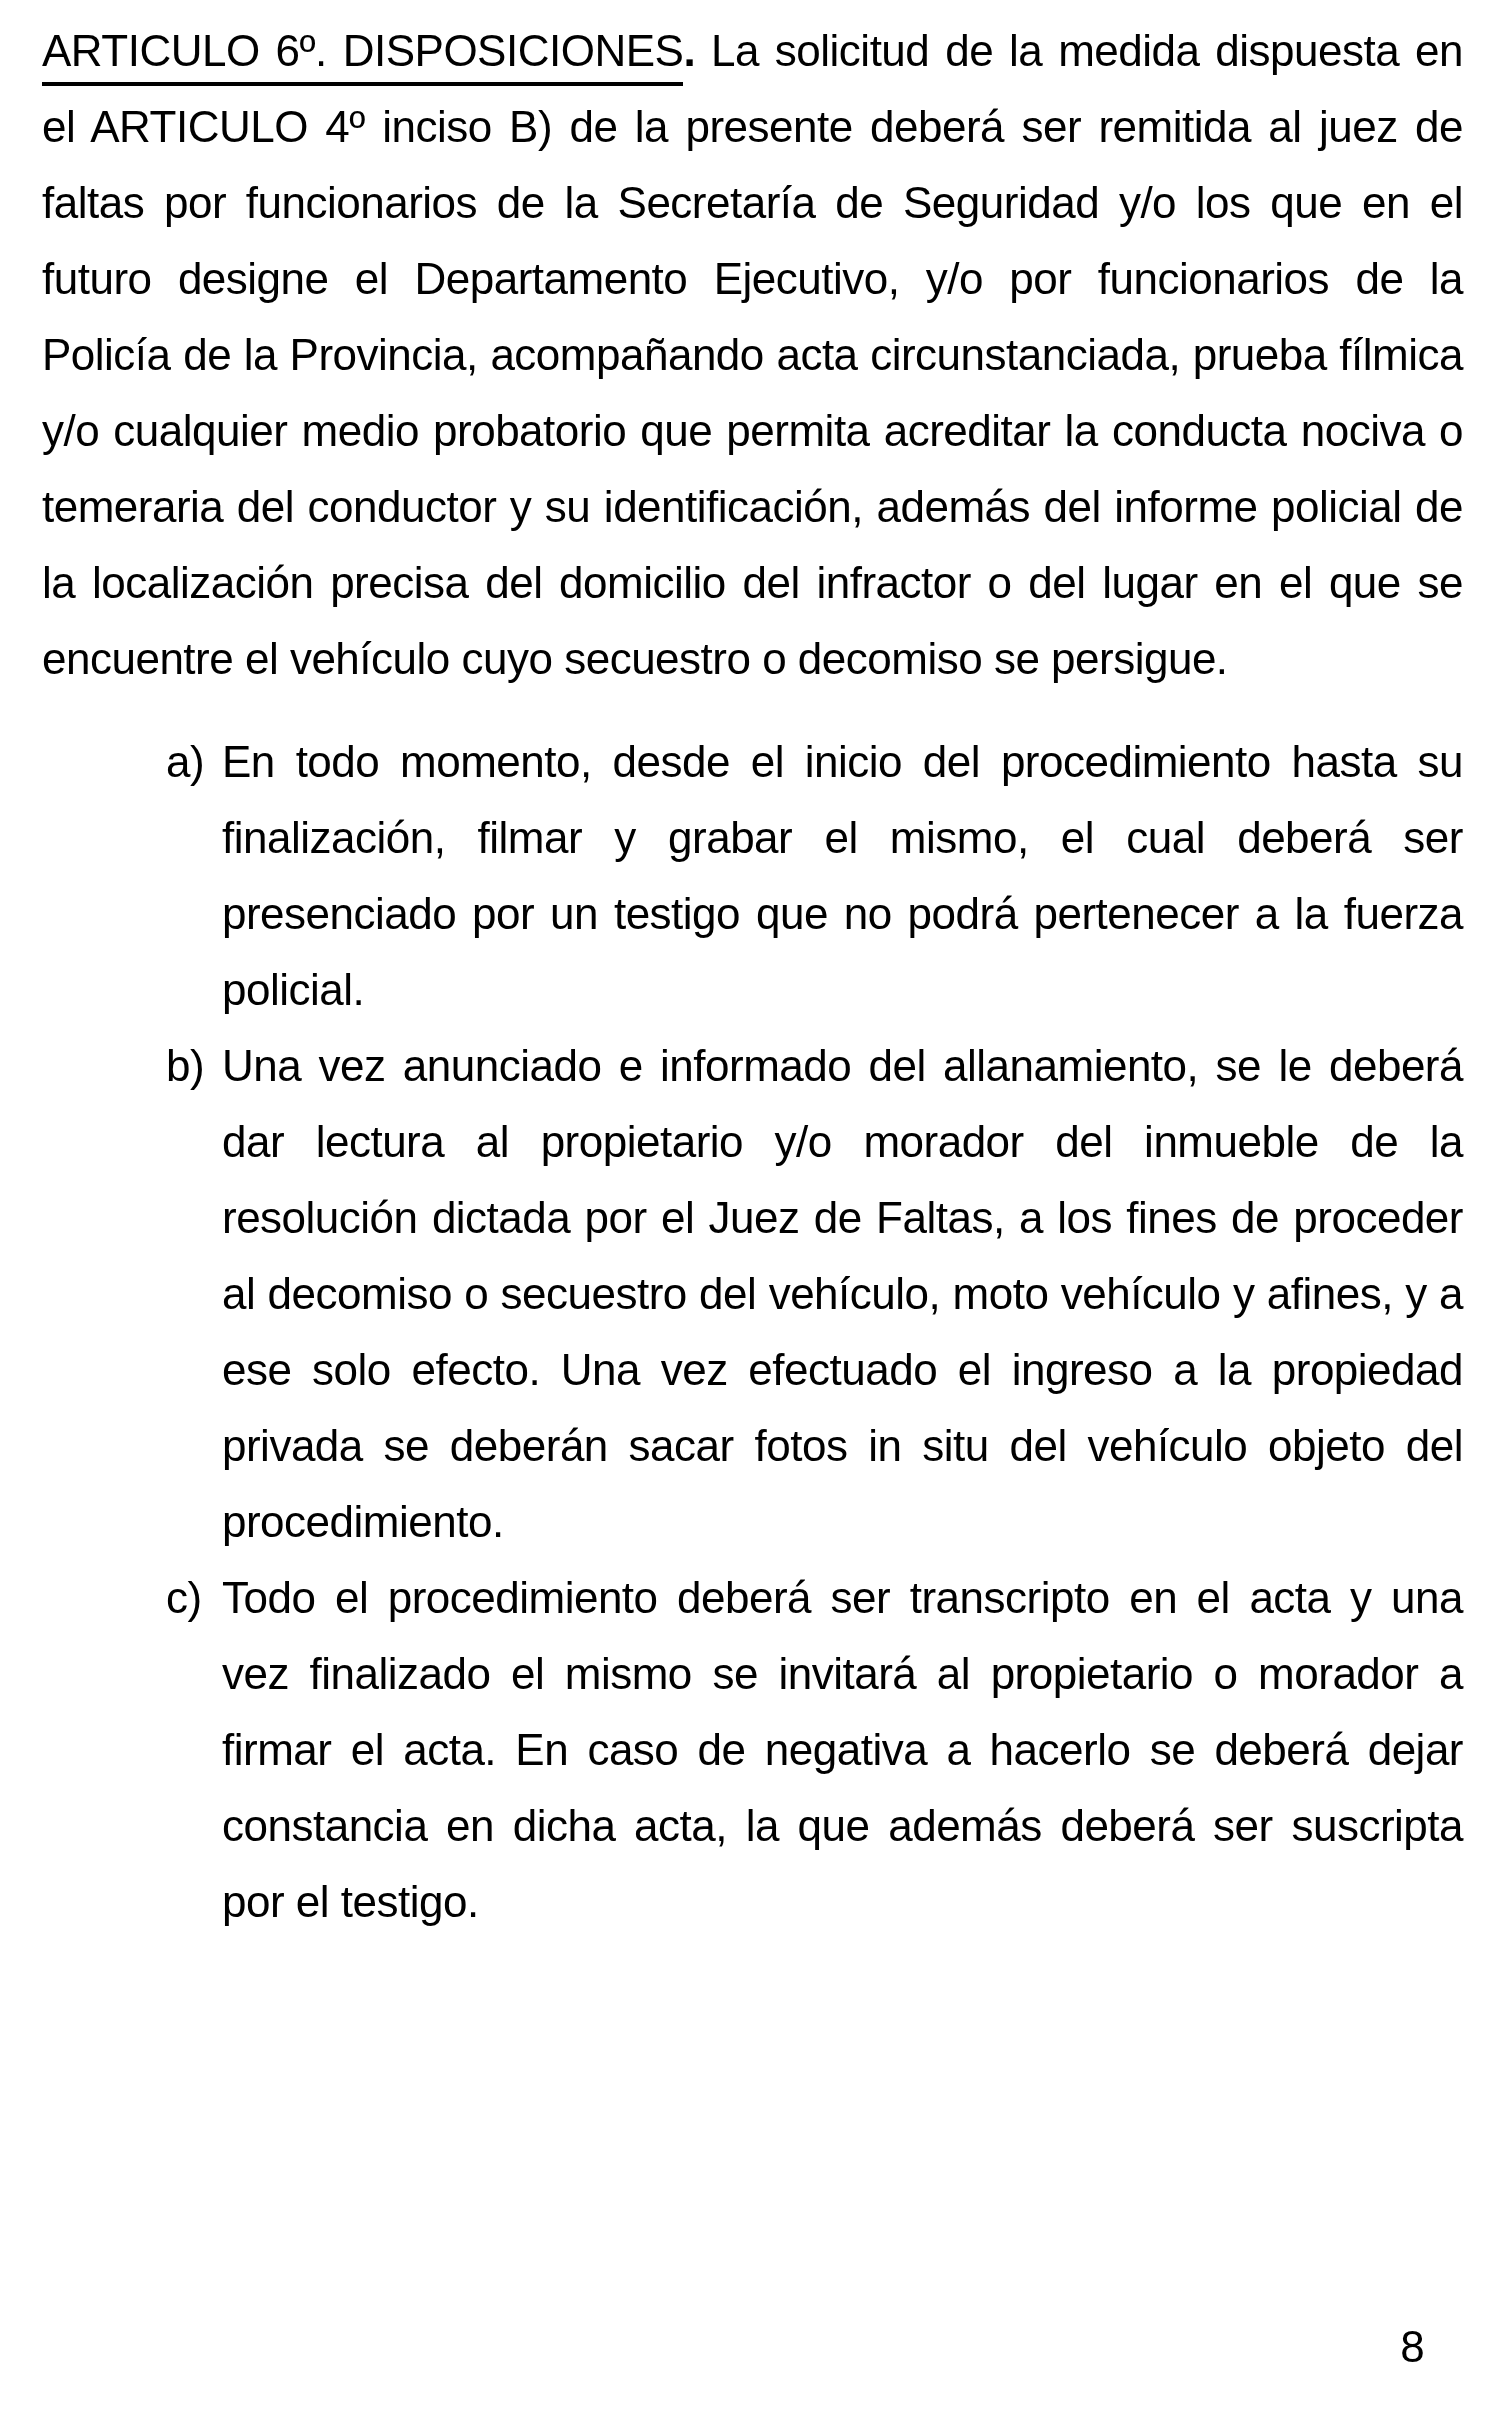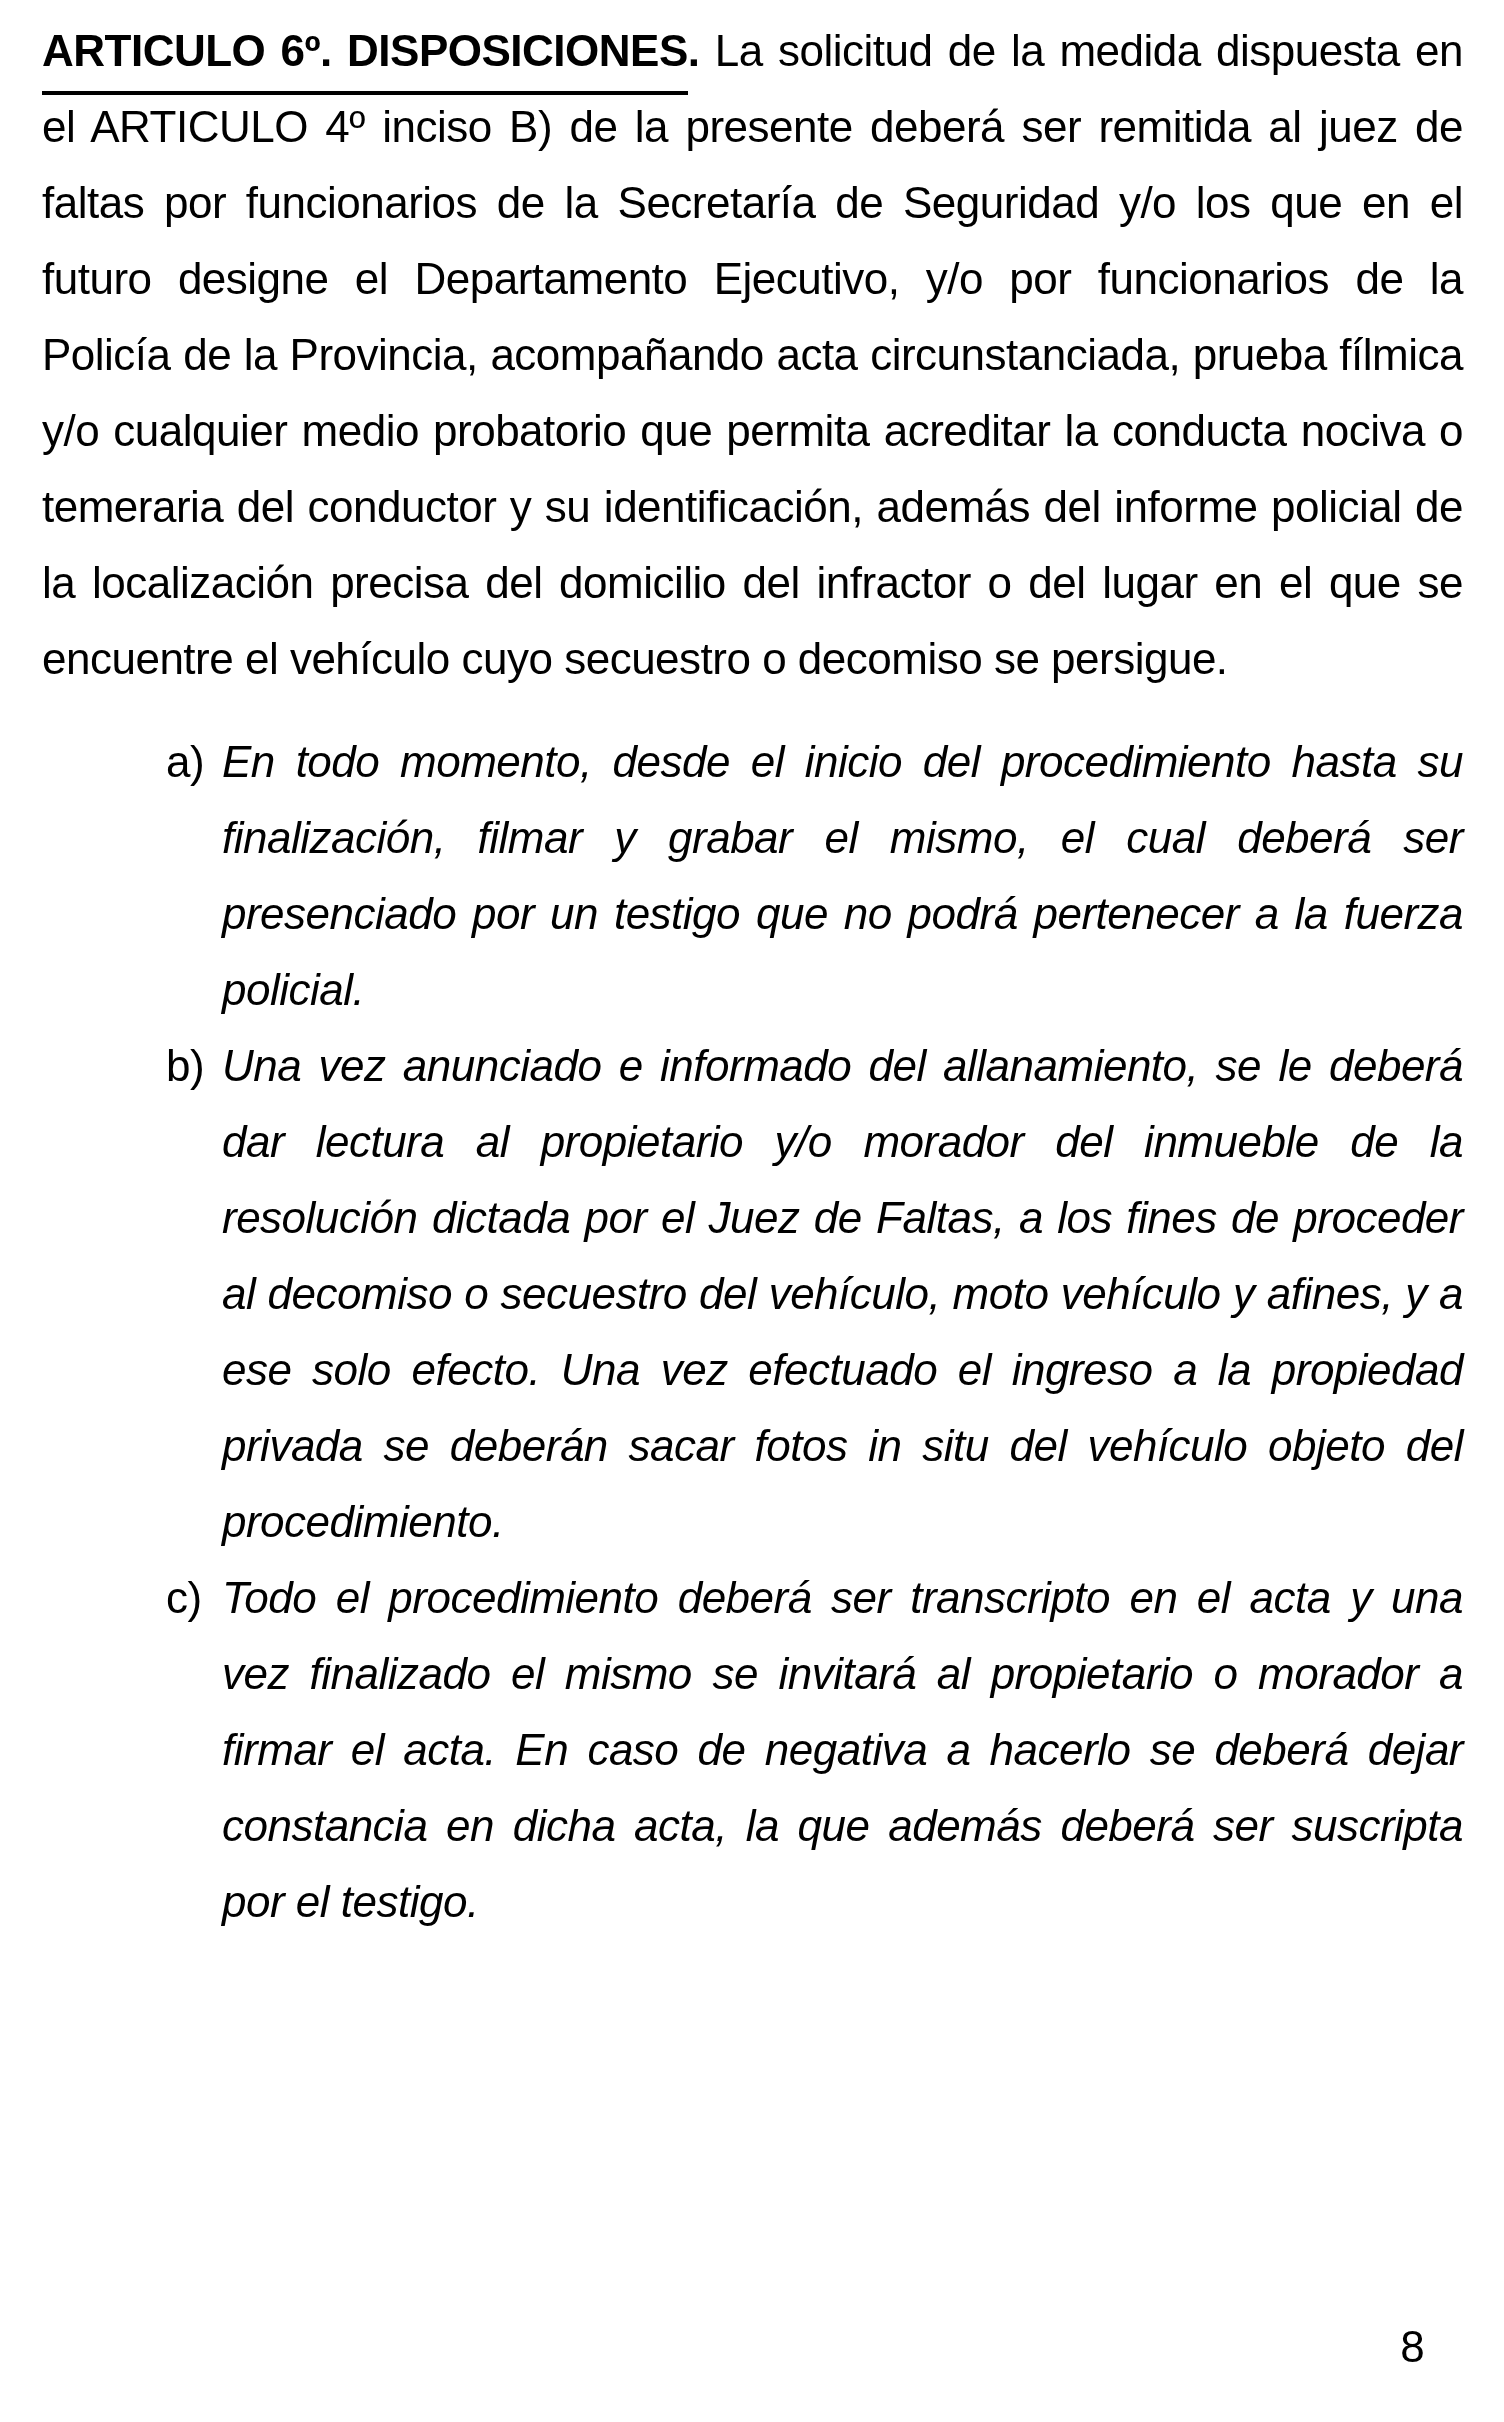--- a/index.html
+++ b/index.html
@@ -19,43 +19,42 @@
     line-height: 76px;
     letter-spacing: -0.5px;
     padding: 13.2px 42px 0 42px;
     overflow: hidden;
   }
   .para {
     margin: 0 0 26.5px 0;
     text-align: justify;
   }
   .article-heading {
-    font-weight: bold;
+    font-weight: normal;
     border-bottom: 4.7px solid #000000;
-    padding-bottom: 16px;
+    padding-bottom: 7px;
   }
   .heading-dot {
     font-weight: bold;
   }
   .list {
     margin-top: 26.5px;
   }
   .list-item {
     display: flex;
     align-items: flex-start;
     margin: 0 0 0 124px;
   }
   .item-marker {
     flex: 0 0 56px;
     text-align: left;
   }
   .item-text {
     flex: 1 1 auto;
     text-align: justify;
-    font-style: italic;
   }
   .page-number {
     position: absolute;
     left: 1384px;
     top: 2309px;
     width: 57px;
     text-align: center;
     letter-spacing: 0;
   }
 </style>

